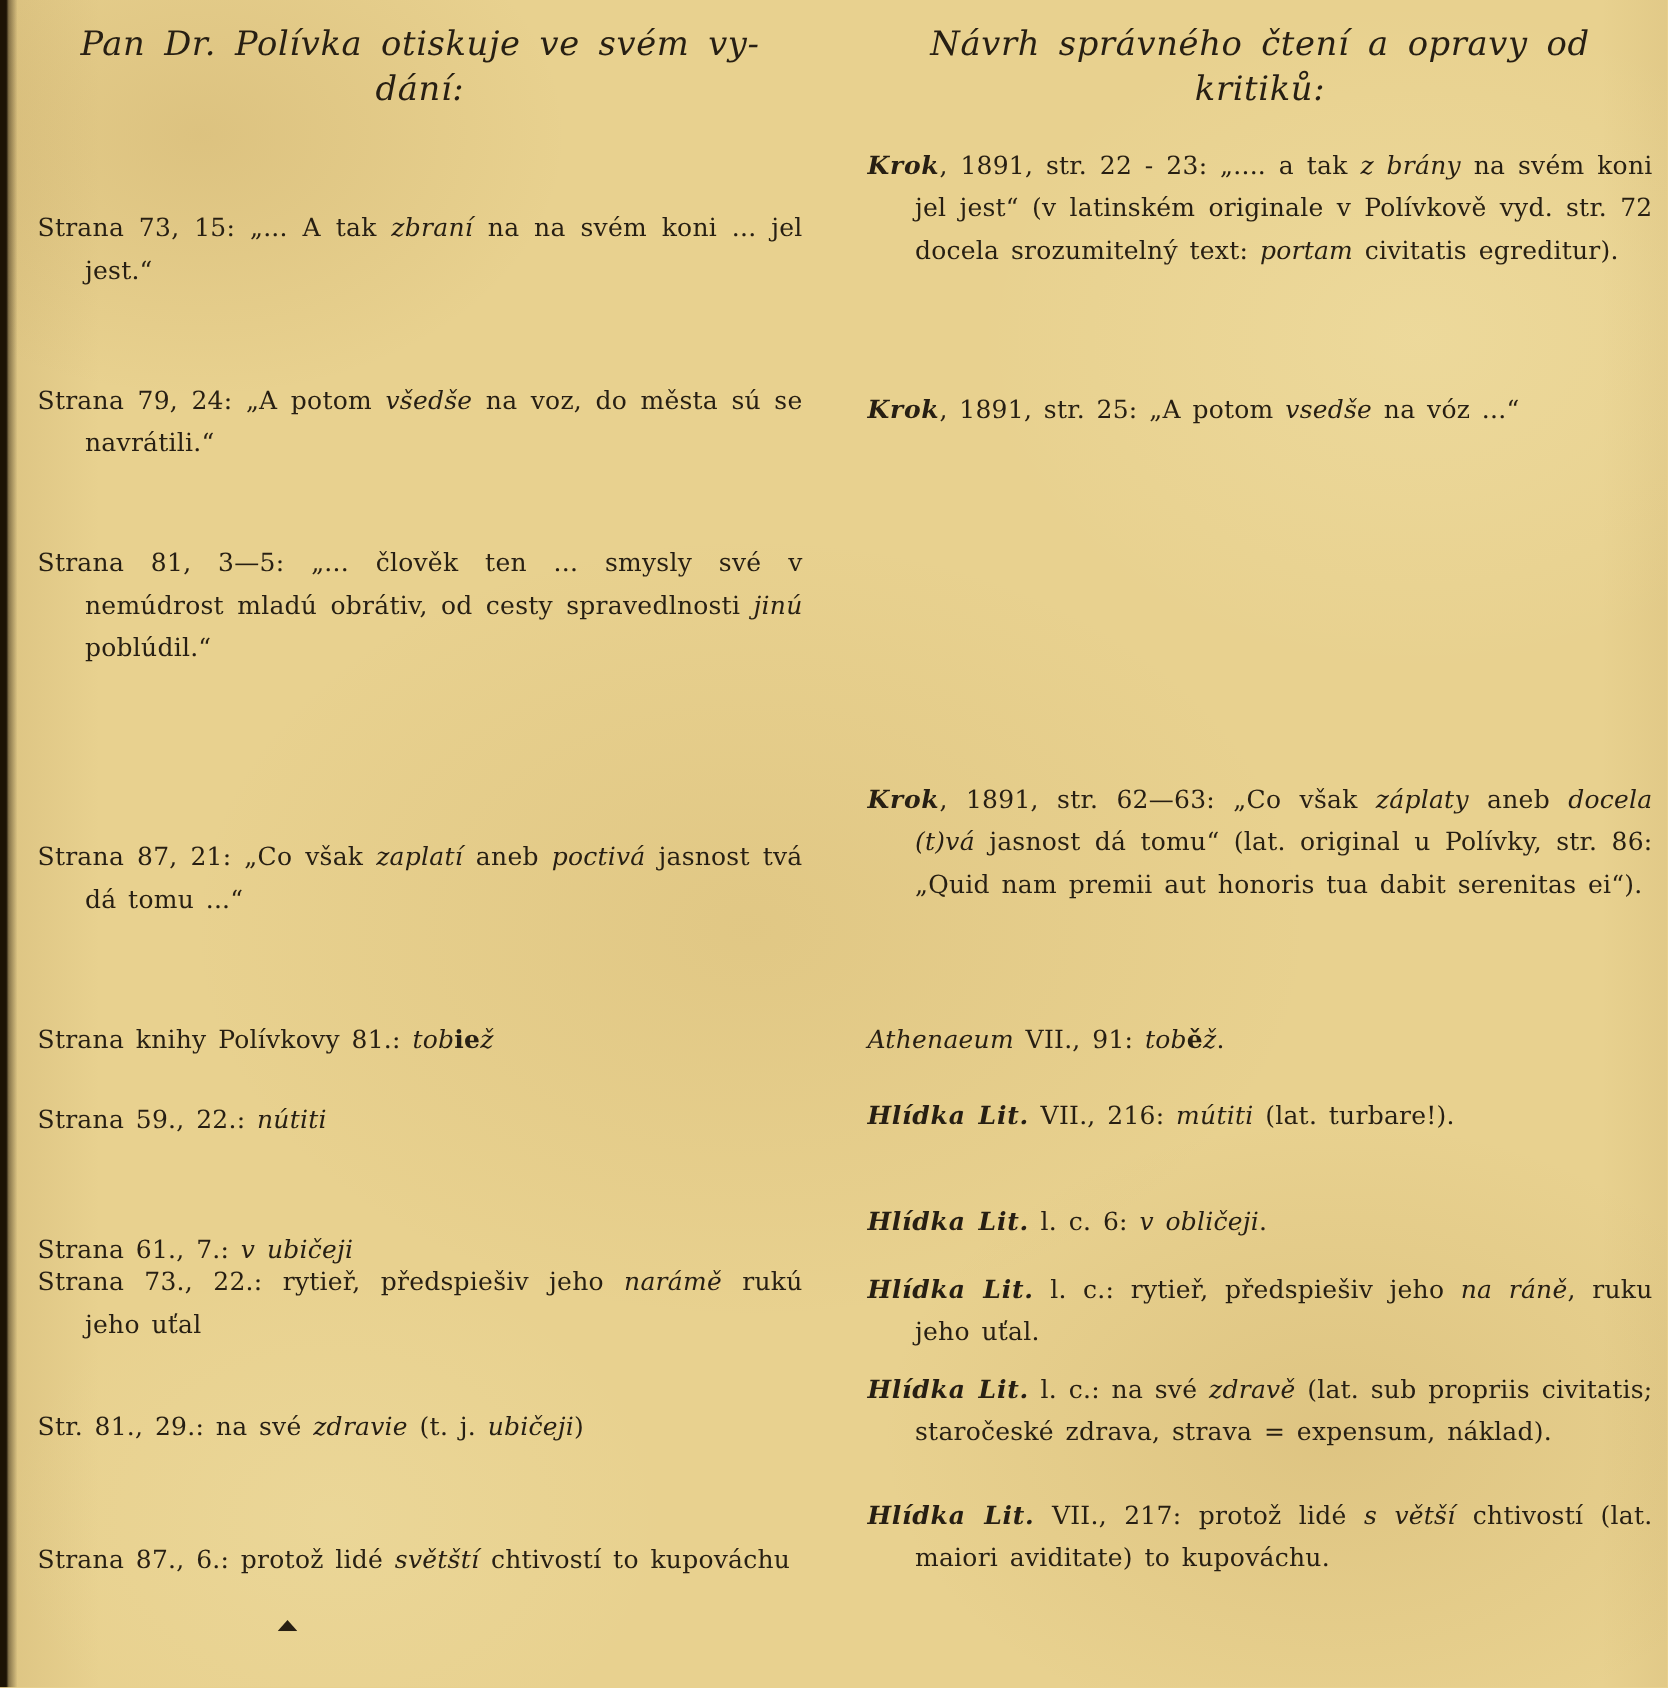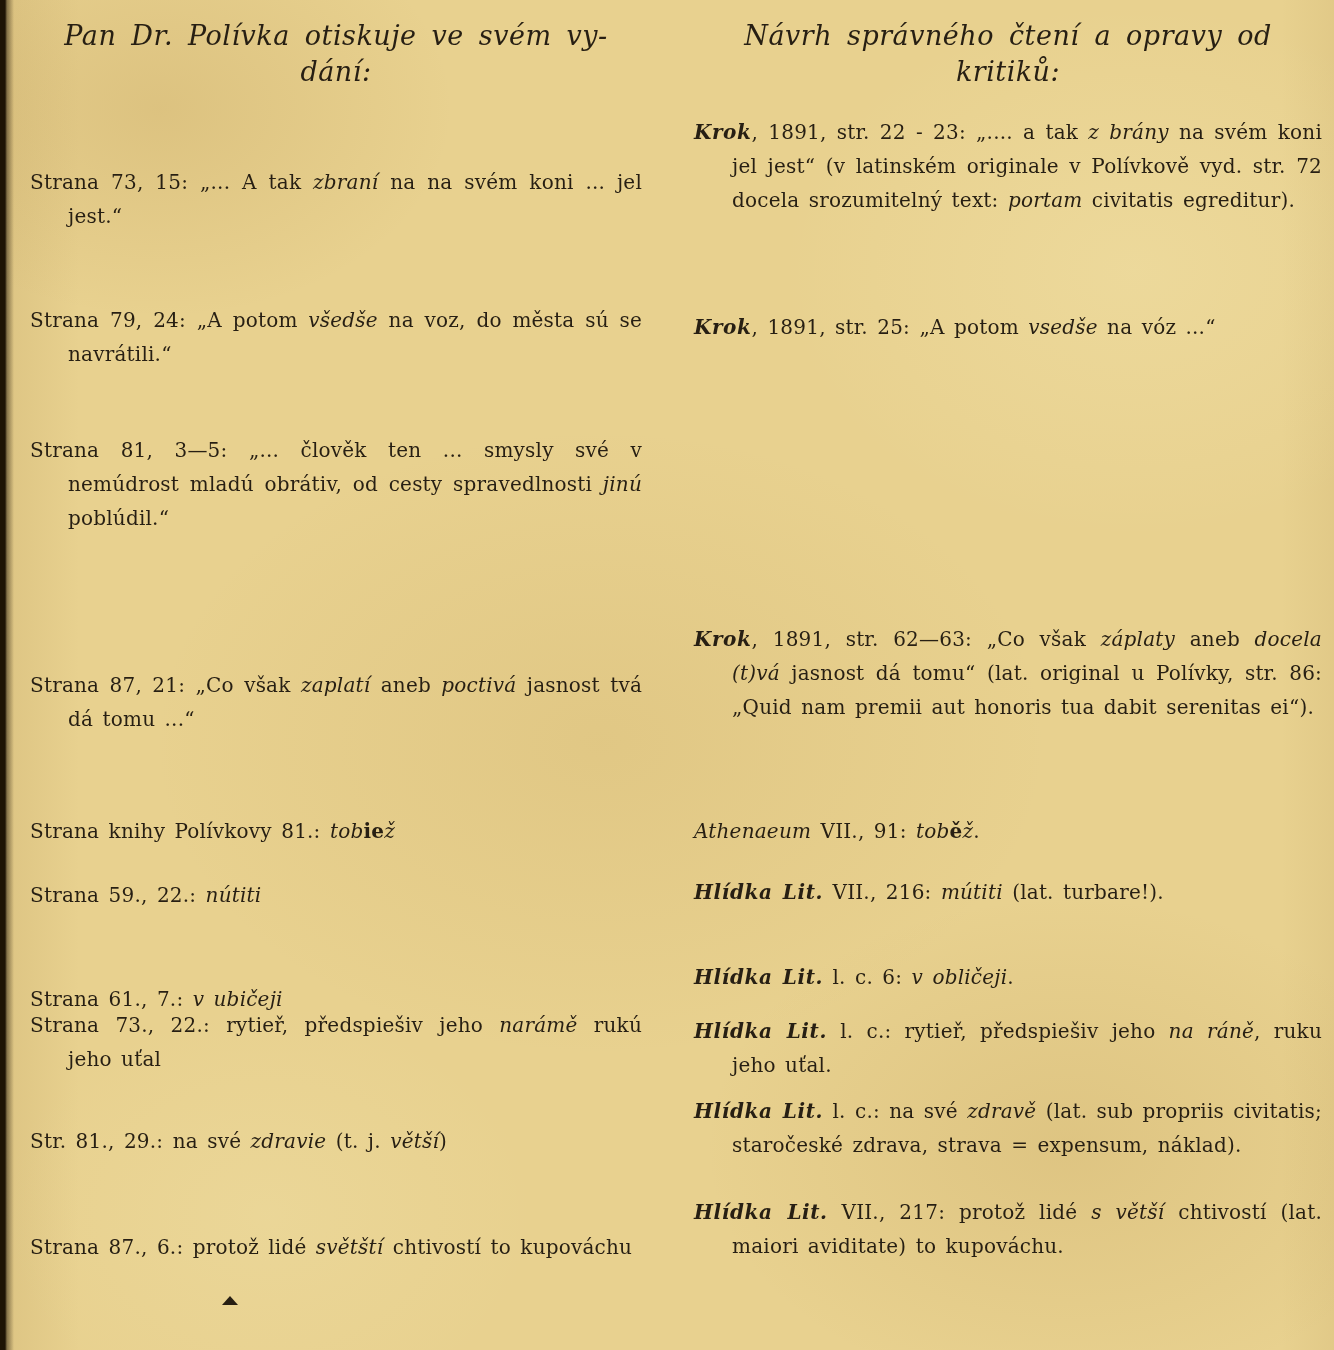--- a/index.html
+++ b/index.html
@@ -71,21 +71,21 @@
     <div class="header" style="top:18px">Pan Dr. Polívka otiskuje ve svém vy-
 dání:</div>
     <div class="entry" style="top:165px"><span>Strana 73, 15: „... A tak </span><span class="i">zbraní</span><span> na na svém koni ... jel jest.“</span></div>
     <div class="entry" style="top:303px"><span>Strana 79, 24: „A potom </span><span class="i">všedše</span><span> na voz, do města sú se navrátili.“</span></div>
     <div class="entry" style="top:433px"><span>Strana 81, 3—5: „... člověk ten ... smysly své v nemúdrost mladú obrátiv, od cesty spravedlnosti </span><span class="i">jinú</span><span> poblúdil.“</span></div>
     <div class="entry" style="top:668px"><span>Strana 87, 21: „Co však </span><span class="i">zaplatí</span><span> aneb </span><span class="i">poctivá</span><span> jasnost tvá dá tomu ...“</span></div>
     <div class="entry" style="top:814px"><span>Strana knihy Polívkovy 81.: </span><span class="i">tob</span><span class="b">ie</span><span class="i">ž</span></div>
     <div class="entry" style="top:878px"><span>Strana 59., 22.: </span><span class="i">nútiti</span></div>
     <div class="entry" style="top:982px"><span>Strana 61., 7.: </span><span class="i">v ubičeji</span></div>
     <div class="entry" style="top:1008px"><span>Strana 73., 22.: rytieř, předspiešiv jeho </span><span class="i">narámě</span><span> rukú jeho uťal</span></div>
-    <div class="entry" style="top:1124px"><span>Str. 81., 29.: na své </span><span class="i">zdravie</span><span> (t. j. </span><span class="i">větší</span><span>)</span></div>
+    <div class="entry" style="top:1124px"><span>Str. 81., 29.: na své </span><span class="i">zdravie</span><span> (t. j. </span><span class="i">ubičeji</span><span>)</span></div>
     <div class="entry" style="top:1230px"><span>Strana 87., 6.: protož lidé </span><span class="i">světští</span><span> chtivostí to kupováchu</span></div>
   </div>
 
   <div class="col col-right">
     <div class="header" style="top:18px">Návrh správného čtení a opravy od
 kritiků:</div>
     <div class="entry" style="top:115px"><span class="bi">Krok</span><span>, 1891, str. 22 - 23: „.... a tak </span><span class="i">z brány</span><span> na svém koni jel jest“ (v latinském originale v Polívkově vyd. str. 72 docela srozumitelný text: </span><span class="i">portam</span><span> civitatis egreditur).</span></div>
     <div class="entry" style="top:310px"><span class="bi">Krok</span><span>, 1891, str. 25: „A potom </span><span class="i">vsedše</span><span> na vóz ...“</span></div>
     <div class="entry" style="top:622px"><span class="bi">Krok</span><span>, 1891, str. 62—63: „Co však </span><span class="i">záplaty</span><span> aneb </span><span class="i">docela (t)vá</span><span> jasnost dá tomu“ (lat. original u Polívky, str. 86: „Quid nam premii aut honoris tua dabit serenitas ei“).</span></div>
     <div class="entry" style="top:814px"><span class="i">Athenaeum</span><span> VII., 91: </span><span class="i">tob</span><span class="b">ě</span><span class="i">ž</span><span>.</span></div>

